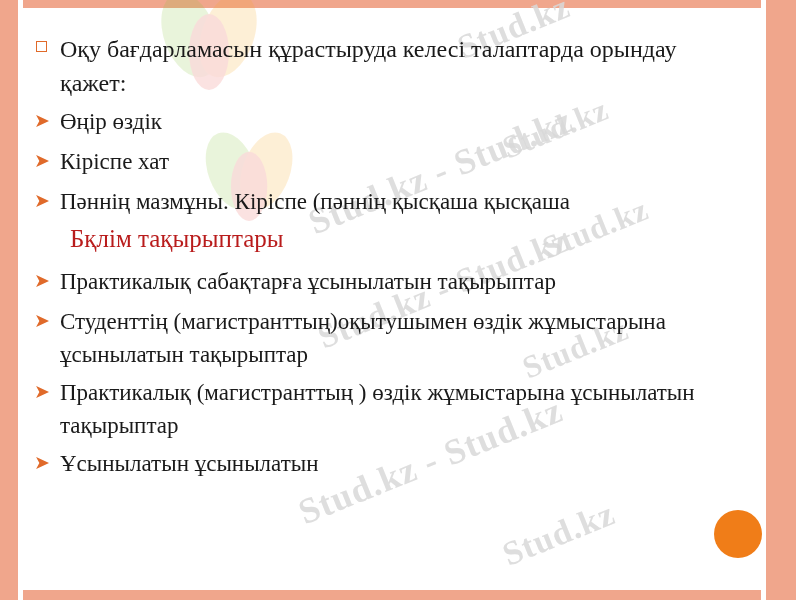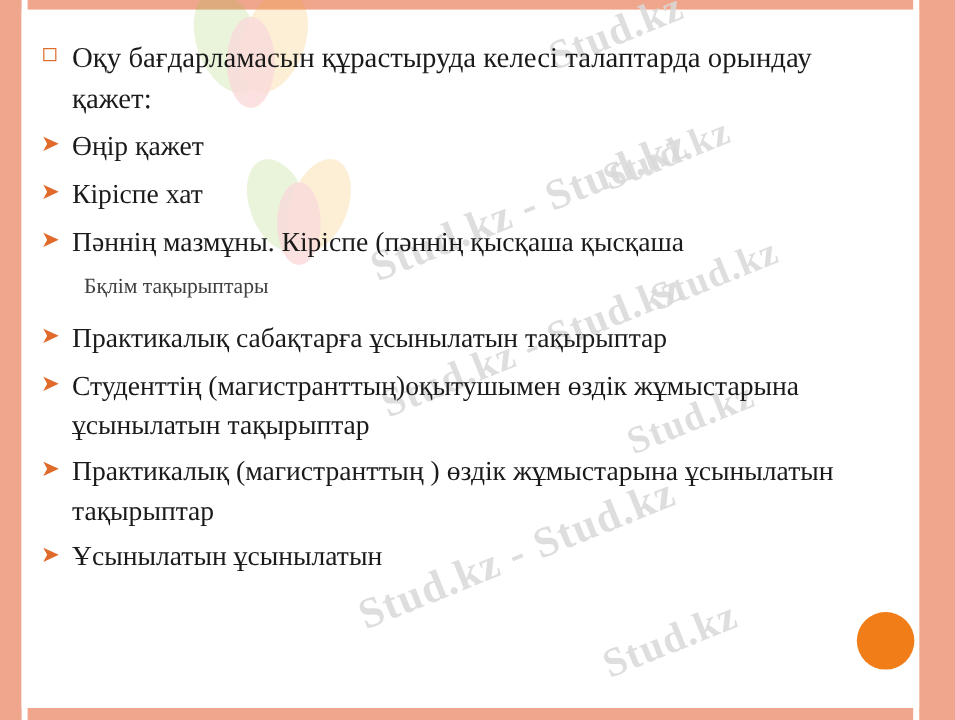--- a/index.html
+++ b/index.html
@@ -153,23 +153,23 @@
   .bullet-text.level1 {
     font-size: 24px;
     line-height: 34px;
   }
   .plain-row {
     display: flex;
     margin-bottom: 2px;
   }
   .plain-row .marker { visibility: hidden; }
   .plain-text {
-    font-size: 18px;
+    font-size: 25px;
     line-height: 33px;
-    color: #404040;
+    color: #b91c1c;
     padding-left: 10px;
   }
 </style>
 </head>
 <body>
 
 <div class="slide">
 
   <div class="border-top"></div>
   <div class="border-bottom"></div>
@@ -202,21 +202,21 @@
 
   <div class="content">
 
     <div class="bullet-row">
       <div class="marker"><span class="marker-sq"></span></div>
       <div class="bullet-text level1">Оқу бағдарламасын құрастыруда келесі талаптарда орындау қажет:</div>
     </div>
 
     <div class="bullet-row">
       <div class="marker">➤</div>
-      <div class="bullet-text">Өңір қажет</div>
+      <div class="bullet-text">Өңір өздік</div>
     </div>
 
     <div class="bullet-row">
       <div class="marker">➤</div>
       <div class="bullet-text">Кіріспе хат</div>
     </div>
 
     <div class="bullet-row">
       <div class="marker">➤</div>
       <div class="bullet-text">Пәннің мазмұны. Кіріспе (пәннің қысқаша қысқаша</div>

